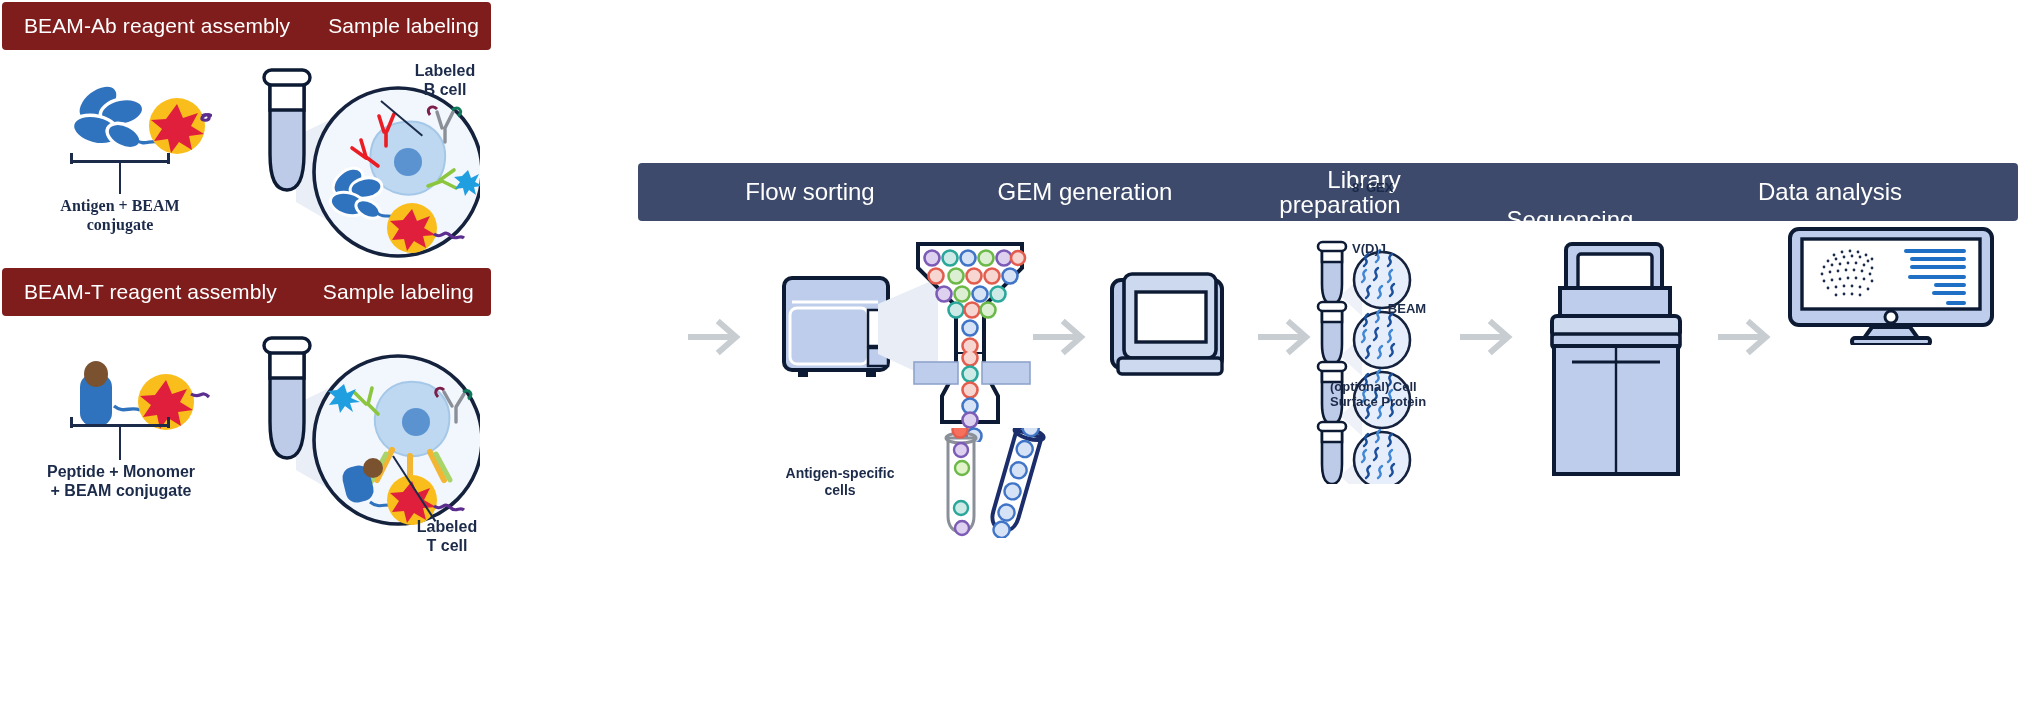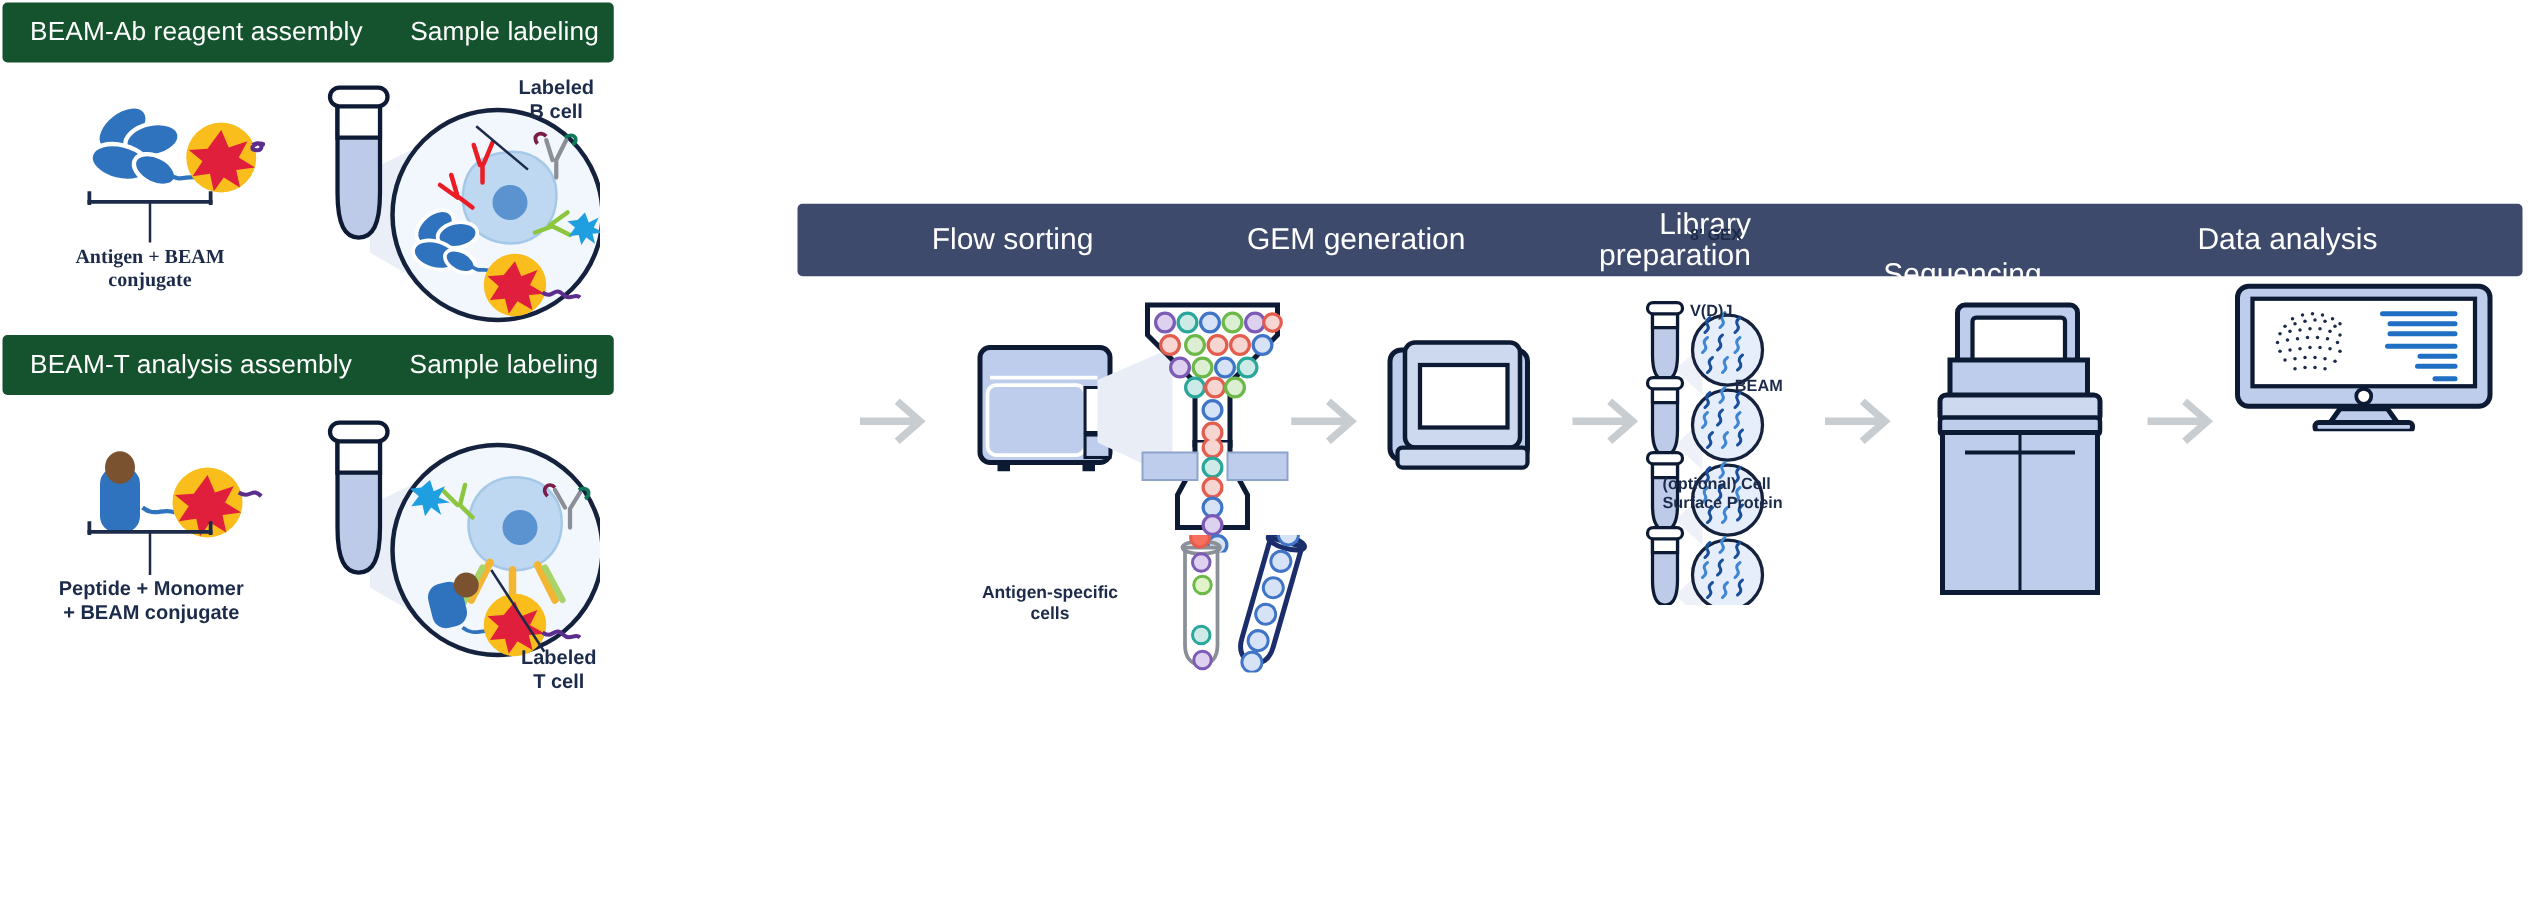--- a/index.html
+++ b/index.html
@@ -4,21 +4,21 @@
 <style>
   html,body{margin:0;padding:0;background:#ffffff;}
   body{width:2034px;height:721px;position:relative;overflow:hidden;
        font-family:"Liberation Sans", sans-serif;}
 
   .abs{position:absolute;}
 
   
   .hdr{
     position:absolute;
-    background:#14532d;
+    background:#7f1d1d;
     border-radius:4px;
     color:#ffffff;
     display:flex;
     align-items:center;
   }
   .hdr-title{
     font-size:21px;
     font-weight:400;
     color:#ffffff;
     white-space:nowrap;
@@ -124,21 +124,21 @@
   <circle cx="172" cy="166" r="25" fill="#f9bd1c"></circle>
   <path d="M172 147 l5 12 l13 -5 l-6 12 l12 7 l-13 1 l3 12 l-12 -7 l-7 10 l-3 -12 l-12 1 l7 -11 l-9 -8 l13 -1 Z" fill="#e01f3d"></path>
   <path d="M194 172 c9 6 9 -6 17 2 c5 5 9 -2 13 2" fill="none" stroke="#5b2d8e" stroke-width="3.2"></path>
 </svg>
 
 <div class="rule" style="left:381px;top:100px;width:54px;height:2px;transform:rotate(40deg);transform-origin:left center;"></div>
 <div class="lbl" style="left:390px;top:62px;width:110px;">Labeled
 B cell</div>
 
 <div class="hdr" style="left:2px;top:268px;width:467px;height:48px;padding-left:22px;">
-  <span class="hdr-title">BEAM-T analysis assembly</span>
+  <span class="hdr-title">BEAM-T reagent assembly</span>
   <span class="hdr-title" style="margin-left:46px;">Sample labeling</span>
 </div>
 
 <svg class="abs" style="left:62px;top:352px;" width="150" height="92" viewBox="0 0 150 92">
   <rect x="18" y="22" width="32" height="52" rx="13" fill="#2f72bd"></rect>
   <ellipse cx="34" cy="22" rx="12" ry="13" fill="#7a5230"></ellipse>
   <path d="M52 54 C62 62 68 54 78 58" fill="none" stroke="#2f72bd" stroke-width="3.4"></path>
   <circle cx="104" cy="50" r="28" fill="#f9bd1c"></circle>
   <path d="M104 28 l6 14 l15 -5 l-7 13 l13 8 l-15 2 l3 14 l-13 -8 l-8 11 l-3 -14 l-14 2 l8 -12 l-11 -9 l15 -1 Z" fill="#e01f3d"></path>
   <path d="M129 42 c10 6 10 -5 18 3" fill="none" stroke="#5b2d8e" stroke-width="3.2"></path>

